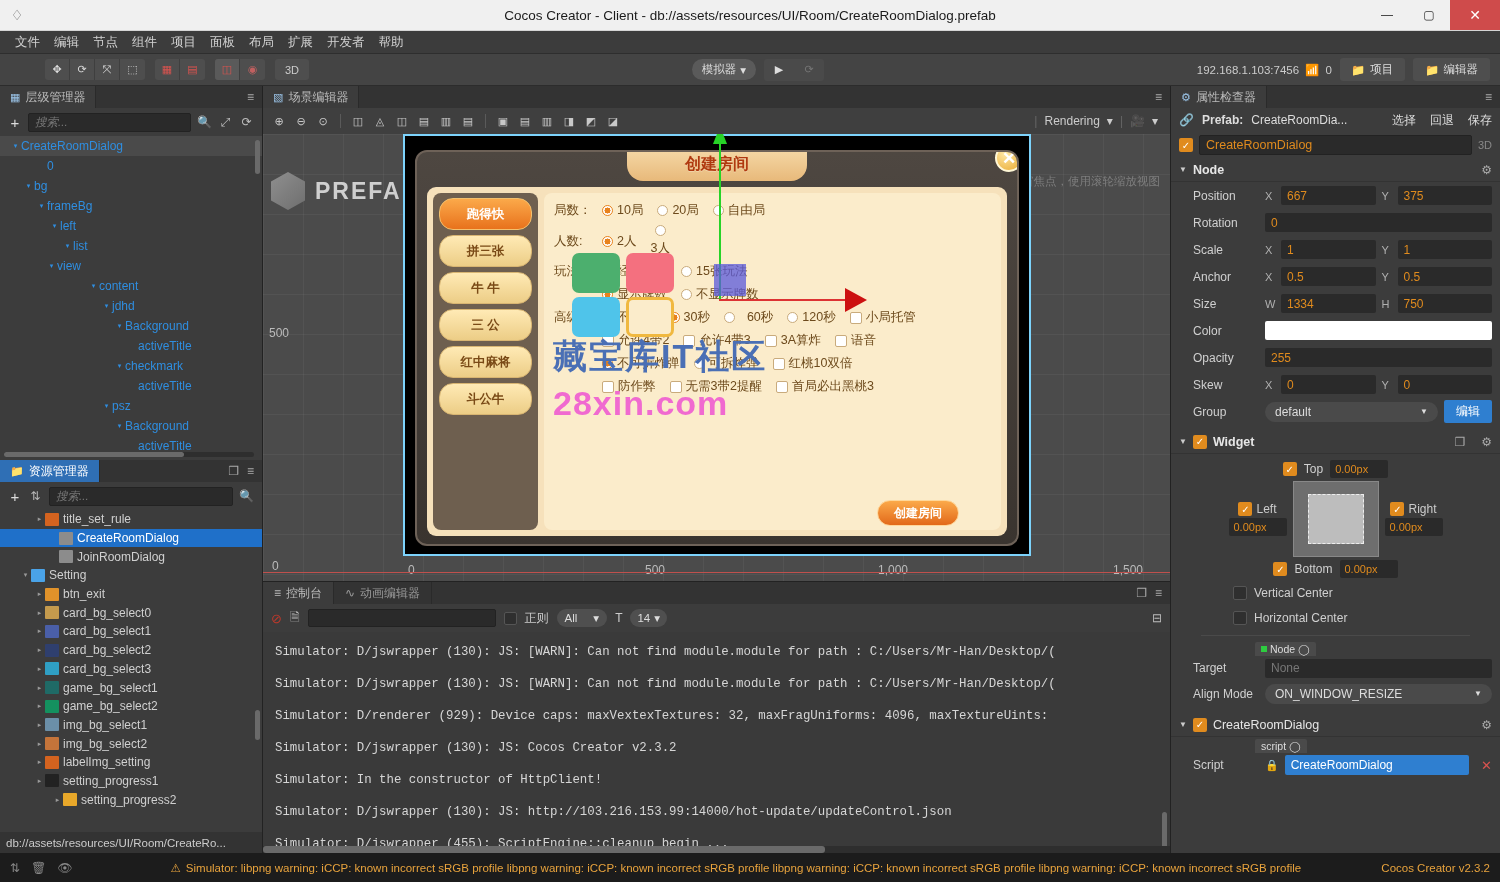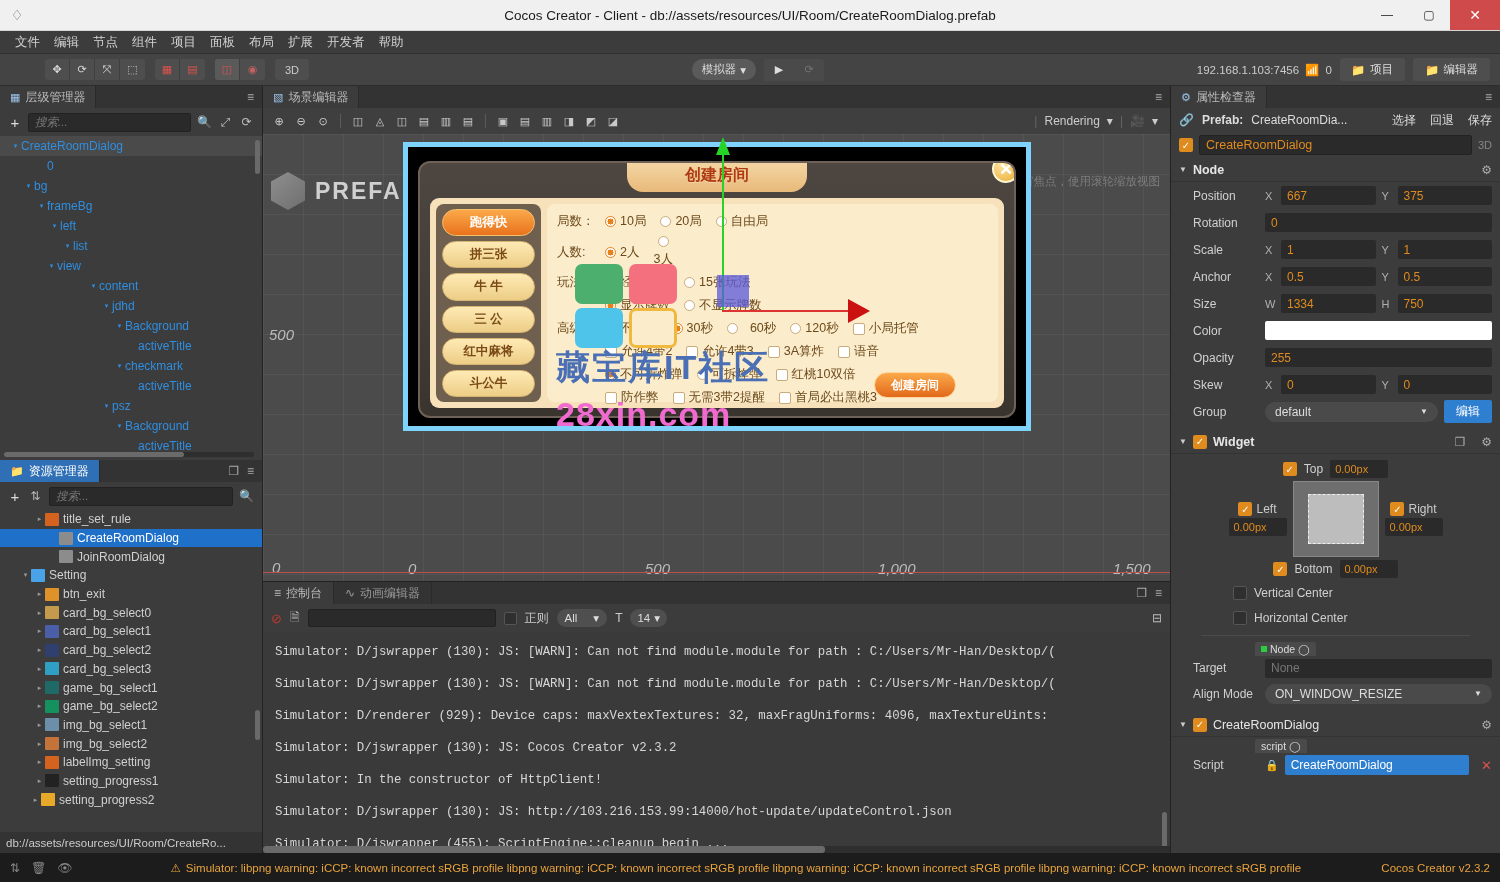--- a/index.html
+++ b/index.html
@@ -93,21 +93,21 @@
     background-image: linear-gradient(to right, rgba(255,255,255,.045) 1px, transparent 1px),
                       linear-gradient(to bottom, rgba(255,255,255,.045) 1px, transparent 1px);
     background-size: 40px 40px; }
   .prefabbadge { position: absolute; left: 8px; top: 38px; display: flex; align-items: center; gap: 10px; }
   .prefabbadge .cube { width: 34px; height: 38px; background: linear-gradient(135deg,#8f8f8f,#6e6e6e); clip-path: polygon(50% 0,100% 25%,100% 75%,50% 100%,0 75%,0 25%); }
   .prefabbadge .txt { font-size: 23px; color: #cfcfcf; letter-spacing: 2px; font-weight: 600; }
   .pfbtn { background: #4f4f4f; border: 1px solid #5e5e5e; border-radius: 3px; color: #e0e0e0; font-size: 12.5px; padding: 5px 16px; }
   .hinttxt { position: absolute; right: 10px; top: 40px; font-size: 11.5px; color: #7e7e7e; }
 
   
-  .gamewrap { position: absolute; left: 140px; top: 8px; width: 628px; height: 289px; border: 5px solid #7dd3fc; background: #000; }
+  .gamewrap { position: absolute; left: 140px; top: 0px; width: 628px; height: 422px; border: 2px solid #7dd3fc; background: #000; }
   .gamedlg { position: absolute; left: 10px; top: 14px; right: 10px; bottom: 8px;
      background: linear-gradient(#4e4741,#3a342f); border-radius: 12px; border: 2px solid #6e6258; overflow: hidden; }
   .dlgtitle { position: absolute; left: 50%; transform: translateX(-50%); top: -4px; width: 180px; height: 33px;
       background: linear-gradient(#f5d9a8,#e8b97a); border-radius: 0 0 16px 16px; display:flex; align-items:center; justify-content:center;
       color:#b0390f; font-size: 16px; font-weight: bold; text-shadow: 0 1px 0 #fff4; }
   .closebtn { position: absolute; right: -6px; top: -8px; width: 28px; height: 28px; border-radius: 50%;
       background: radial-gradient(circle at 35% 30%, #ffe9a8, #e9a92e); border: 2px solid #fff7d6; color: #fff; display:flex; align-items:center; justify-content:center; font-size: 17px; font-weight: bold; }
   .inner { position: absolute; left: 10px; top: 35px; right: 10px; bottom: 8px; background: #f6e1bb; border-radius: 9px; display: flex; padding: 6px; }
   .gamelist { width: 105px; background: #6e5f4f; border-radius: 8px; padding: 5px 6px; display: flex; flex-direction: column; gap: 5px; }
   .gbtn { height: 32px; border-radius: 14px; background: linear-gradient(#ffeab5,#eccd86); border: 1px solid #d8b572;
@@ -127,21 +127,21 @@
 
   
   .gizmo-y { position: absolute; left: 314px; top: 0px; width: 2px; height: 165px; background: #27d327; }
   .gizmo-yhead { position: absolute; left: 308px; top: -10px; width: 0; height: 0; border-left: 7px solid transparent; border-right: 7px solid transparent; border-bottom: 18px solid #27d327; }
   .gizmo-x { position: absolute; left: 314px; top: 163px; width: 130px; height: 2px; background: #d33; }
   .gizmo-xhead { position: absolute; left: 440px; top: 152px; width: 0; height: 0; border-top: 12px solid transparent; border-bottom: 12px solid transparent; border-left: 22px solid #c11; }
   .gizmo-sq { position: absolute; left: 309px; top: 128px; width: 32px; height: 32px; background: rgba(90,90,220,.75); }
 
   .vruler { position: absolute; left: 0; top: 0; width: 26px; bottom: 0; }
   .hruler { position: absolute; left: 0; right: 0; bottom: 0; height: 24px; }
-  .rlbl { position: absolute; font-size: 15px; color: #bbb; font-style: italic; }
+  .rlbl { position: absolute; font-size: 12px; color: #bbb; }
   .redline { position: absolute; left: 0; right: 0; height: 1px; background: #c0504d; }
 
   
   .consolewrap { flex: 1; display: flex; flex-direction: column; min-height: 0; background: #3c3c3c; }
   .ctabs { height: 22px; background: #333; display: flex; align-items: stretch; flex: none; }
   .ctab { display:flex; align-items:center; gap:5px; padding: 0 11px; font-size: 12px; color: #bbb; background: #3c3c3c; border-right: 1px solid #2a2a2a;}
   .ctab.inactive { background: #333; color: #999; }
   .ctoolbar { height: 28px; background: #3c3c3c; display: flex; align-items: center; gap: 8px; padding: 0 8px; flex: none; }
   .cfilter { width: 188px; height: 18px; background: #2a2a2a; border: 1px solid #222; border-radius: 2px; }
   .ccb { width: 13px; height: 13px; background: #2f2f2f; border: 1px solid #555; border-radius: 2px; }
@@ -446,21 +446,21 @@
           <div class="arow" style="padding-left: 34px;">
             <span class="arw">▸</span>
             <span class="ico" style="background: rgb(212, 99, 31);"></span>
             <span>labelImg_setting</span>
           </div>
           <div class="arow" style="padding-left: 34px;">
             <span class="arw">▸</span>
             <span class="ico" style="background: rgb(34, 34, 34);"></span>
             <span>setting_progress1</span>
           </div>
-          <div class="arow" style="padding-left: 30px;">
+          <div class="arow" style="padding-left: 52px;">
             <span class="arw">▸</span>
             <span class="ico" style="background: rgb(232, 168, 42);"></span>
             <span>setting_progress2</span>
           </div>
         </div>
       <div class="pathbar">db://assets/resources/UI/Room/CreateRo...</div>
     </div>
 
     <div class="centercol">
 

